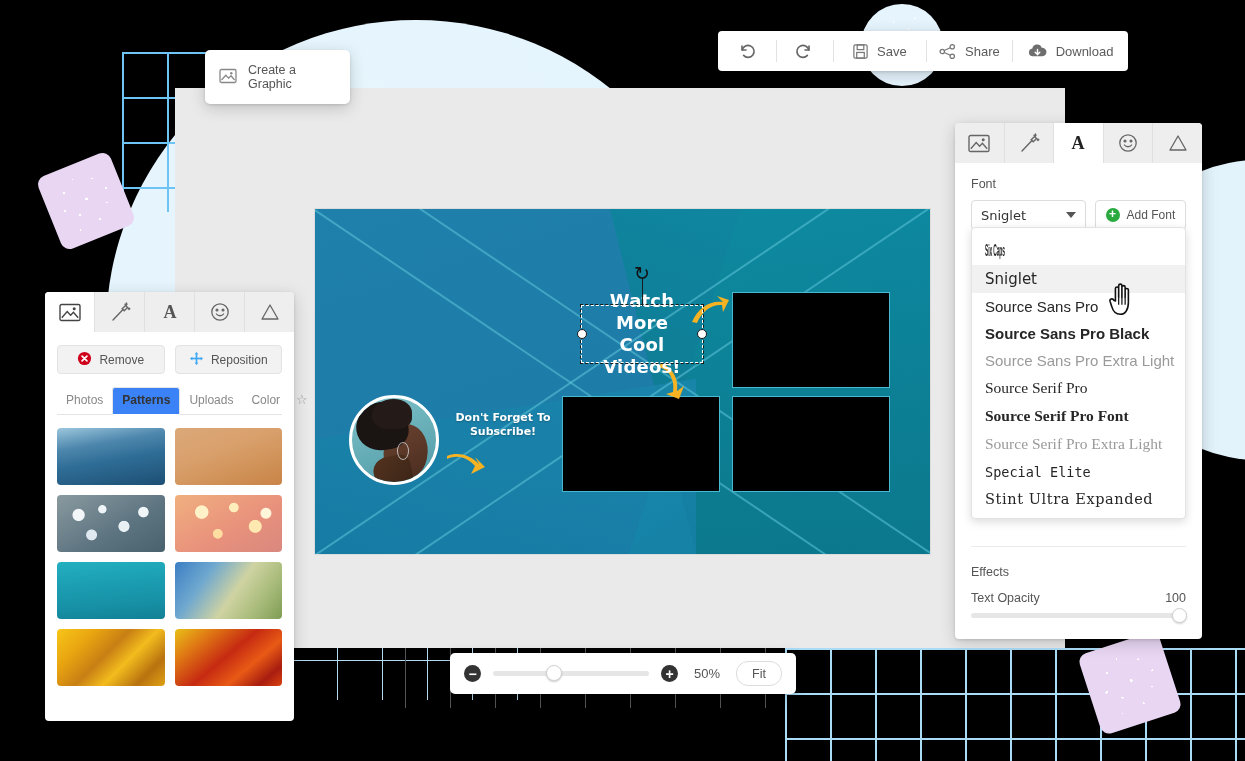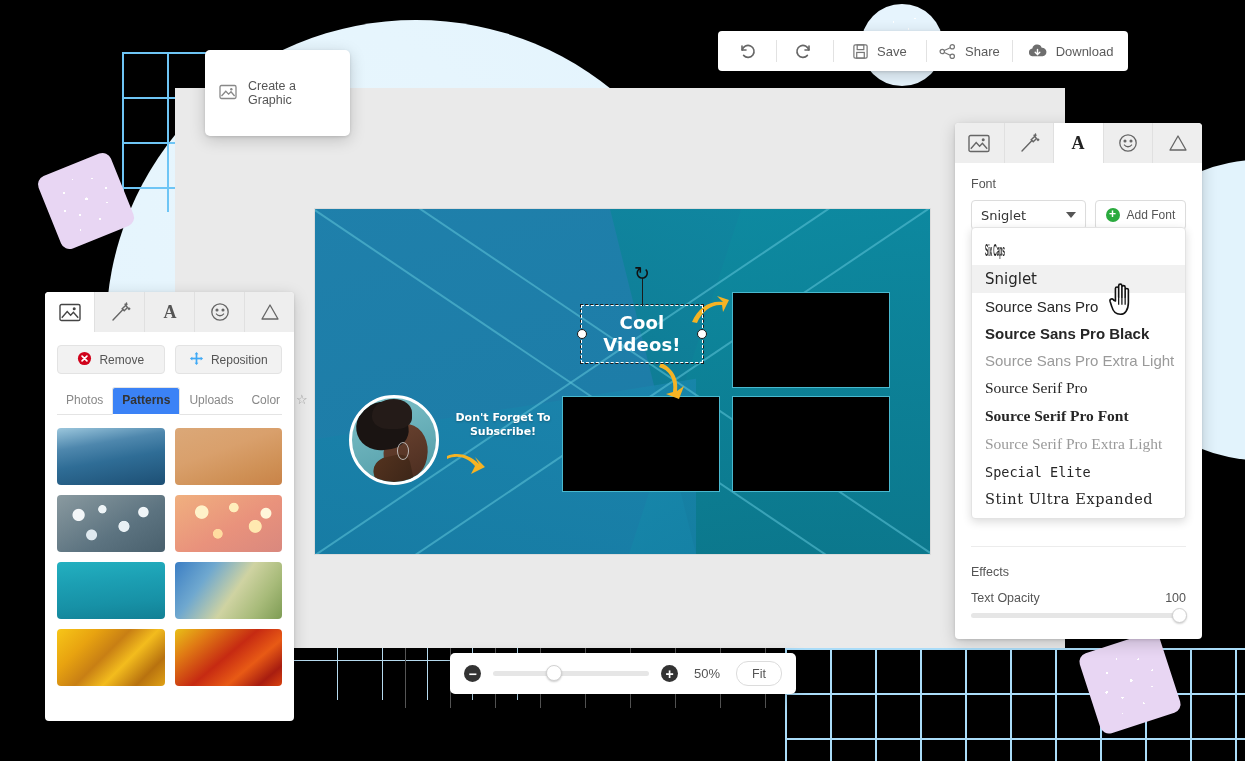--- a/index.html
+++ b/index.html
@@ -212,21 +212,21 @@
     content:""; position:absolute; left:0; top:9px; bottom:9px; width:1px; background:#e2e2e2;
   }
   .tb-undo, .tb-redo { width:62px; }
   .tb-save { width:100px; }
   .tb-share{ width:93px; }
   .tb-dl   { width:125px; }
   .tb-ico { display:inline-flex; align-items:center; }
 
   
   #graphics-menu {
-    left:205px; top:50px; width:145px; padding:20px 0;
+    left:205px; top:50px; width:145px; padding:4px 0;
     border-radius:5px;
   }
   .gm-item { display:flex; align-items:center; gap:11px; padding:9px 14px;
     font-size:12.5px; color:#555; cursor:pointer; }
 
   
   .tabbar { display:flex; background:#eeeeee; border-radius:4px 4px 0 0; overflow:hidden;}
   .tabbar .tb { flex:1; height:40px; display:flex; align-items:center; justify-content:center;
     border-right:1px solid #e0e0e0; cursor:pointer; color:#6b6b6b; }
   .tabbar .tb:last-child { border-right:none; }
@@ -366,20 +366,21 @@
       <svg class="arrow" style="left:342px; top:152px;" width="32" height="42" viewBox="0 0 32 42">
         <path d="M4 2 C14 6 22 16 20 30 L27 25 L22 38 L9 33 L16 31 C18 18 12 9 2 6 Z" fill="#f5b324"></path>
       </svg>
 
       <div id="sel-text">
         <div class="rot-stem"></div>
         <div class="rot-icon">↻</div>
         <div class="handle left"></div>
         <div class="handle right"></div>
         <div class="txt">
+          <div>Watch More</div>
           <div>Cool Videos!</div>
         </div>
       </div>
     </div>
   </div>
 
   <div class="panel" id="toolbar">
     <div class="tb-item tb-undo">
       <span class="tb-ico">
         <svg width="20" height="20" viewBox="0 0 20 20" fill="none" stroke="#666" stroke-width="1.6" stroke-linecap="round" stroke-linejoin="round">

